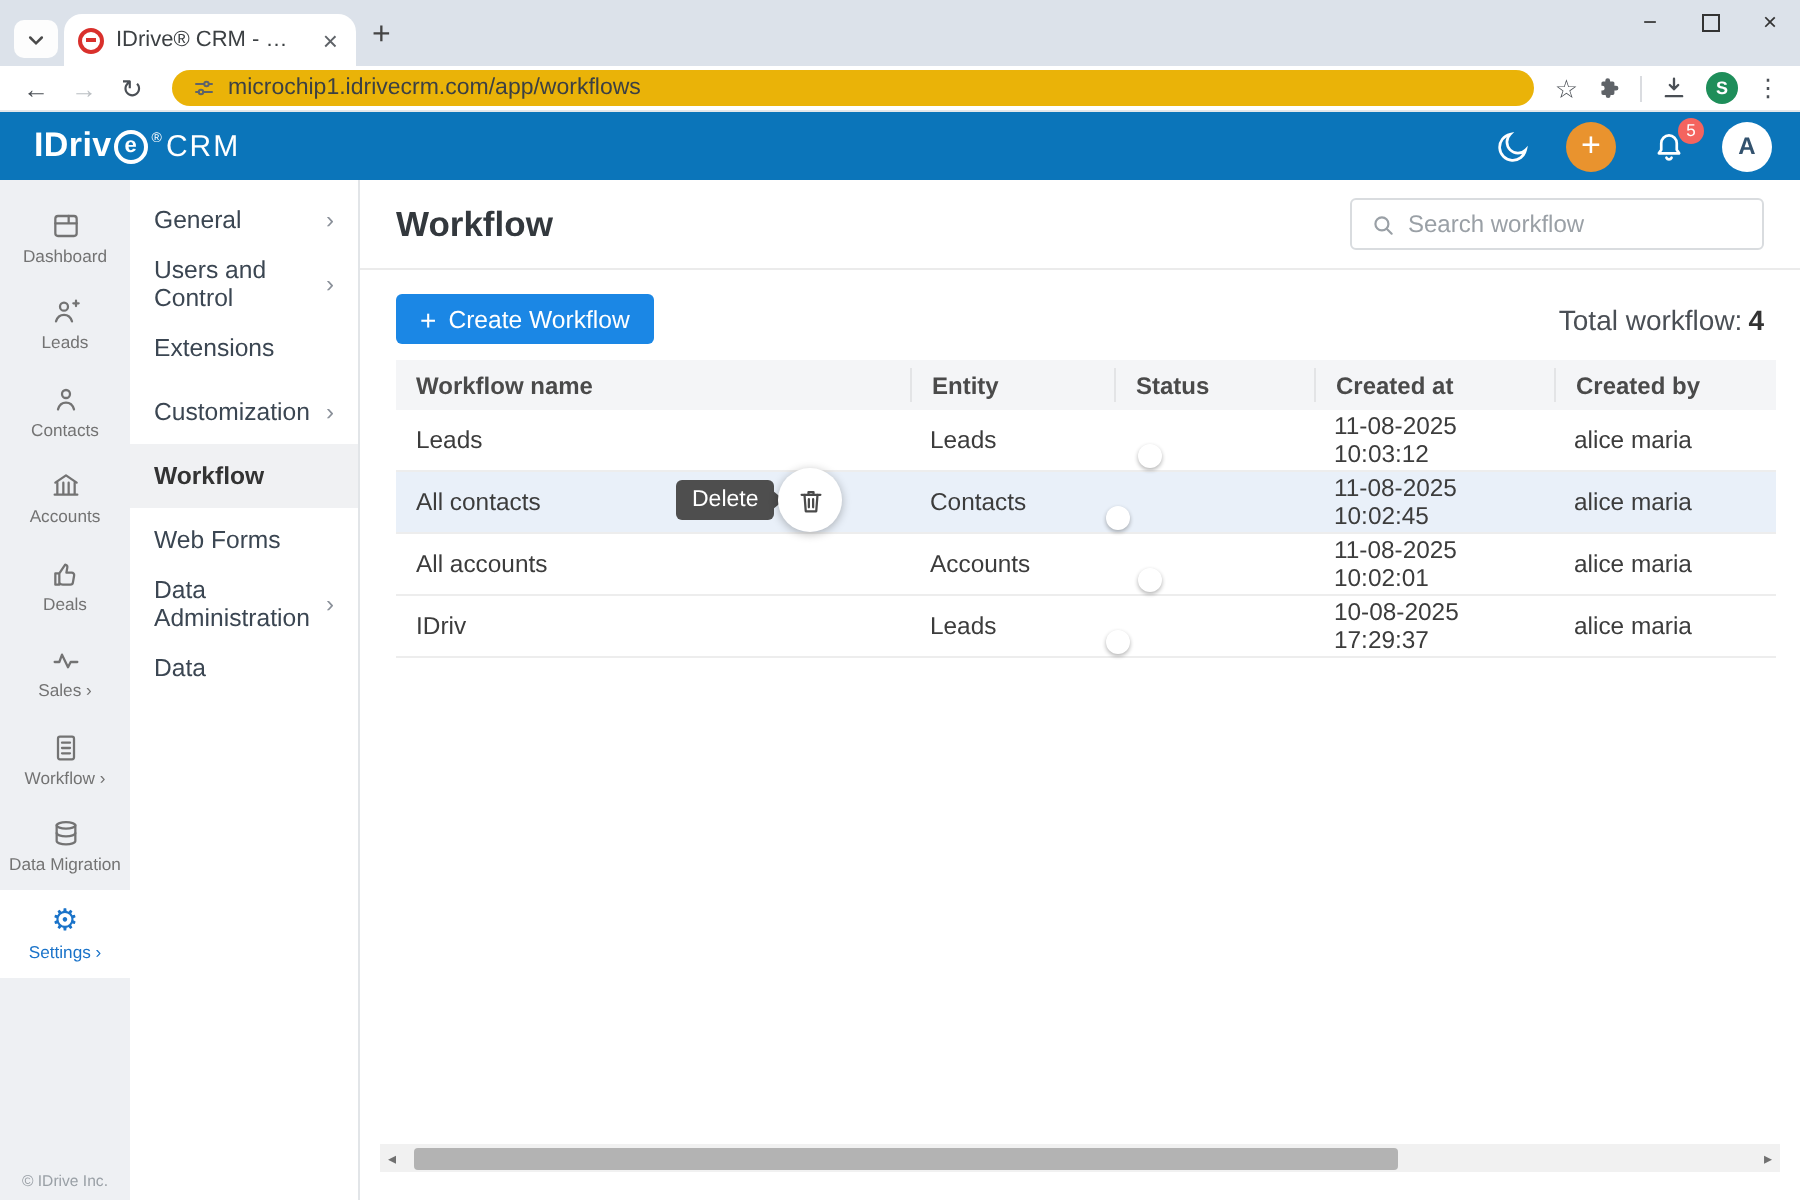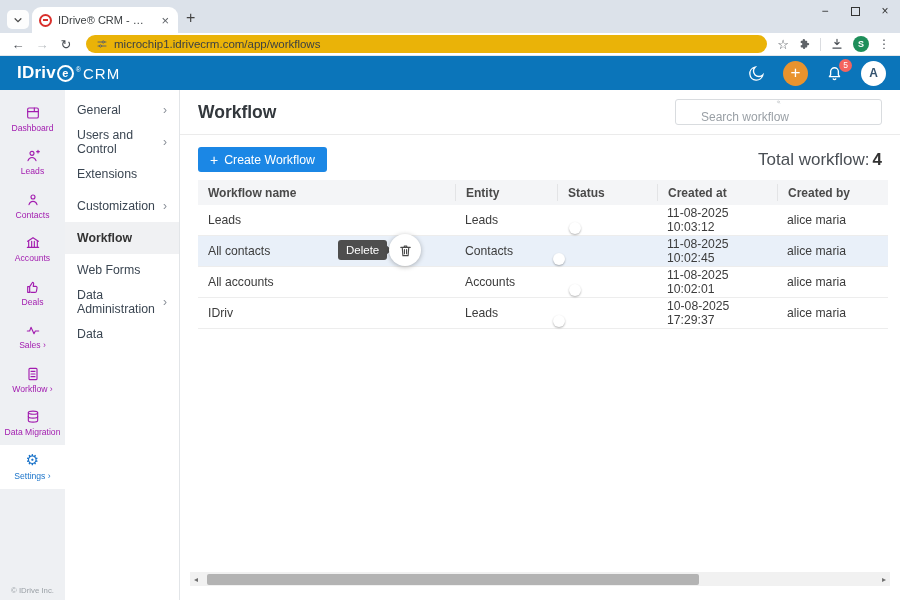--- a/index.html
+++ b/index.html
@@ -49,46 +49,46 @@
   .bell-badge { position:absolute; top:-5px; right:-8px; background:#f4645f; color:#fff; font-size:8.5px;
     min-width:13px; height:13px; border-radius:7px; display:flex; align-items:center; justify-content:center; padding:0 3px; }
   .hdr-avatar { width:25px; height:25px; border-radius:50%; background:#fff; color:#33526e; font-size:12px; font-weight:bold;
     display:flex; align-items:center; justify-content:center; }
 
   
   .body-wrap { display:flex; height:510px; }
 
   .iconnav { width:65px; background:#eef0f3; display:flex; flex-direction:column; padding-top:7px; position:relative; flex:none; }
   .nav-item { height:43.5px; display:flex; flex-direction:column; align-items:center; justify-content:center; gap:3px;
-    color:#a21caf; }
+    color:#737373; }
   .nav-item .lbl { font-size:8.6px; text-align:center; line-height:1.05; }
   .nav-item svg, .nav-item .gear { width:16px; height:16px; }
   .nav-item .gear { font-size:15px; line-height:15px; text-align:center; font-family:"DejaVu Sans", sans-serif; }
   .nav-item.active { background:#fff; color:#1a73c9; }
   .nav-copels { position:absolute; bottom:5px; width:100%; text-align:center; font-size:7.8px; color:#9aa0a6; }
 
   .submenu { width:115px; background:#fff; border-right:1px solid #e2e5e8; padding-top:4px; flex:none; }
   .submenu-item { height:32px; display:flex; align-items:center; padding:0 12px; font-size:12.3px; color:#3b4652; }
   .submenu-item .chev { margin-left:auto; color:#8a9099; font-size:12px; }
   .submenu-item.active { background:#f0f1f3; font-weight:bold; color:#333; }
 
   .content { flex:1; background:#fff; position:relative; }
 
   .titlebar { height:45px; display:flex; align-items:center; padding:0 18px; border-bottom:1px solid #ebebeb; }
   .page-title { font-size:17.5px; font-weight:bold; color:#33383d; }
   .searchbox { margin-left:auto; width:207px; height:26px; border:1px solid #d9dcdf; border-radius:3px;
-    display:flex; align-items:center; gap:6px; padding:0 9px;flex-direction:column; }
+    display:flex; align-items:center; gap:6px; padding:0 9px; }
   .searchbox input { border:none; outline:none; flex:1; font-size:12px; color:#333; font-family:"Liberation Sans", sans-serif; min-width:0; }
   .searchbox input::placeholder { color:#9aa0a6; }
 
   .actionrow { display:flex; align-items:center; padding:12px 18px 0 18px; }
   .create-btn { background:#1b87e5; color:#fff; border:none; border-radius:3px; height:25px; padding:0 12px;
     font-size:12.3px; display:inline-flex; align-items:center; gap:6px; font-family:"Liberation Sans", sans-serif; }
   .create-btn .plus { font-size:14px; font-weight:400; }
-  .total { margin-left:auto; font-size:17px; color:#4a4f55; }
+  .total { margin-left:auto; font-size:14px; color:#4a4f55; }
   .total b { font-weight:bold; color:#333; margin-left:3px; }
 
   .wtable { margin:8px 12px 0 18px; }
   .thead { display:flex; height:25px; background:#f4f5f7; align-items:center; font-size:12px; font-weight:bold; color:#4a4a4a; }
   .thead .cell { border-left:1px solid #e3e4e6; height:17px; display:flex; align-items:center; }
   .thead .cell:first-child { border-left:none; }
   .trow { display:flex; height:31px; align-items:center; font-size:12.2px; color:#3c3c3c; border-bottom:1px solid #ededed; }
   .trow.hl { background:#e9f0f9; }
   .cell { padding-left:10px; }
   .c-name { flex:1; min-width:0; }

